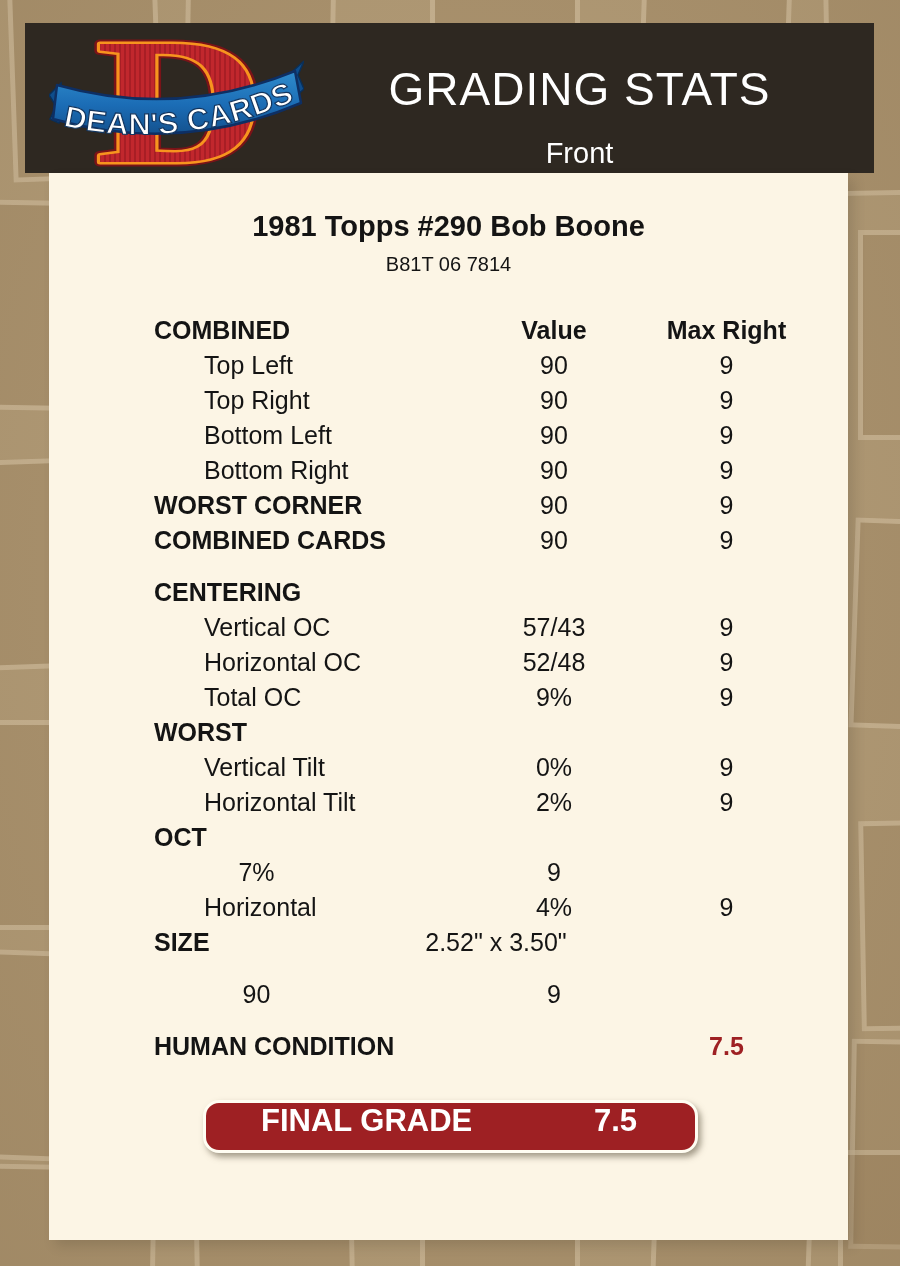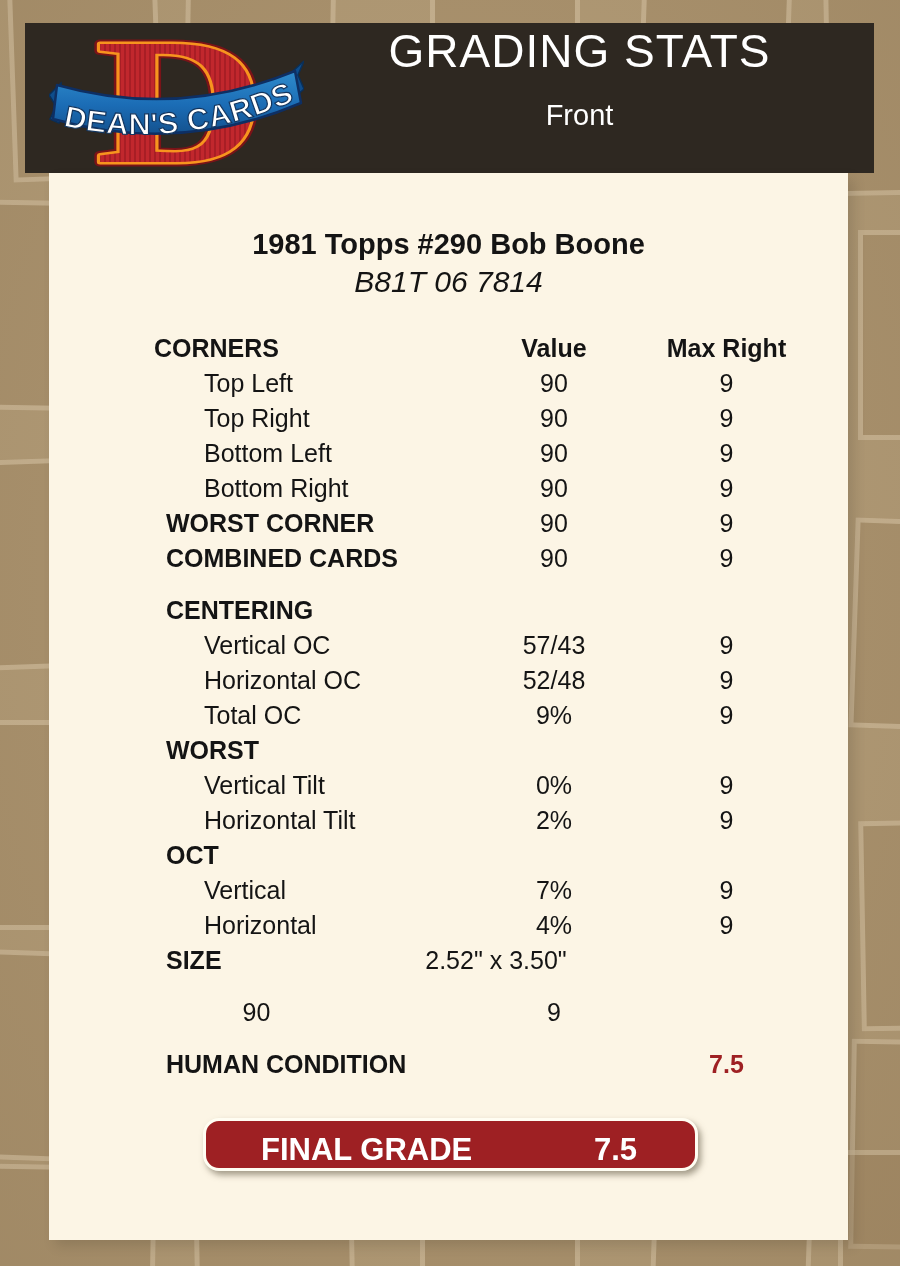--- a/index.html
+++ b/index.html
@@ -23,58 +23,58 @@
     pointer-events:none;
   }
 
   .header {
     position:absolute; left:25px; top:23px; width:849px; height:150px;
     background:#2e2821;
   }
   .logo-svg { position:absolute; left:24px; top:4px; width:255px; height:142px; }
   .header-text {
     position:absolute; left:300px; right:40px; top:0; height:150px;
-    text-align:center; color:#ffffff; 
+    text-align:center; color:#ffffff; padding-top:38px;
   }
   .header-title { font-size:46px; font-weight:normal; letter-spacing:1px; line-height:56px; }
   .header-subtitle { font-size:29px; font-weight:normal; line-height:40px; margin-top:16px; }
 
   .panel {
     position:absolute; left:49px; top:173px; width:799px; height:1067px;
     background:#fcf5e5;
     box-shadow:6px 6px 12px rgba(0,0,0,0.12);
-    padding-top:52px;
+    padding-top:34px;
   }
   .card-title { text-align:center; font-size:29px; font-weight:bold; line-height:38px; }
-  .card-id    { text-align:center; font-size:30px; line-height:38px;font-style:italic; }
+  .card-id    { text-align:center; font-size:20px; line-height:38px; }
 
   .stats-table { margin-top:29px; font-size:25px; }
   .row {
     display:grid;
     grid-template-columns:415px 180px 165px;
     height:35px; line-height:35px;
   }
   .row.header-row { height:36px; line-height:36px; }
   .row.gap { margin-top:17px; }
   .c-label { padding-left:105px; white-space:nowrap; }
   .sub .c-label { padding-left:155px; }
-  .section .c-label { font-weight:bold;margin-left:12px; }
+  .section .c-label { font-weight:bold; }
   .header-row .c-label, .header-row .c-value, .header-row .c-max { font-weight:bold; }
   .c-value, .c-max { text-align:center; white-space:nowrap; }
   .c-value.shift-left { transform:translateX(-58px); }
   .c-max.highlight { color:#9e2023; font-weight:bold; }
 
   .btn-row { margin-top:36px; }
   .final-grade {
     margin-left:154px; width:495px; height:53px;
     background:#9e2023;
     border:3px solid #fffdf2;
     border-radius:16px;
     box-shadow:3px 4px 6px rgba(90,80,60,0.55);
-    display:flex; align-items:flex-end; justify-content:space-between;
+    display:flex; align-items:flex-start; justify-content:space-between;
     padding:0 58px 0 55px;
     color:#ffffff; font-weight:bold; font-size:31px;
     cursor:pointer;
   }
 </style>
 </head>
 <body>
 
 <div class="bg-collage">
     <div class="bg-card" style="left: 10px; top: -30px; width: 150px; height: 210px; transform: rotate(-2deg);"></div>
@@ -133,21 +133,21 @@
     <div class="header-subtitle">Front</div>
   </div>
 </div>
 
 <div class="panel">
   <div class="card-title">1981 Topps #290 Bob Boone</div>
   <div class="card-id">B81T 06 7814</div>
 
   <div class="stats-table">
     <div class="row header-row">
-      <div class="c-label">CORNERS</div>
+      <div class="c-label">COMBINED</div>
       <div class="c-value">Value</div>
       <div class="c-max">Max Right</div>
     </div>
     <div id="table-body">
         <div class="row sub">
     <div class="c-label">Top Left</div>
     <div class="c-value">90</div>
     <div class="c-max">9</div>
   </div>
         <div class="row sub">
@@ -209,21 +209,20 @@
     <div class="c-label">Horizontal Tilt</div>
     <div class="c-value">2%</div>
     <div class="c-max">9</div>
   </div>
         <div class="row section">
     <div class="c-label">OCT</div>
     <div class="c-value"></div>
     <div class="c-max"></div>
   </div>
         <div class="row sub">
-    <div class="c-label">Vertical</div>
     <div class="c-value">7%</div>
     <div class="c-max">9</div>
   </div>
         <div class="row sub">
     <div class="c-label">Horizontal</div>
     <div class="c-value">4%</div>
     <div class="c-max">9</div>
   </div>
         <div class="row section">
     <div class="c-label">SIZE</div>

